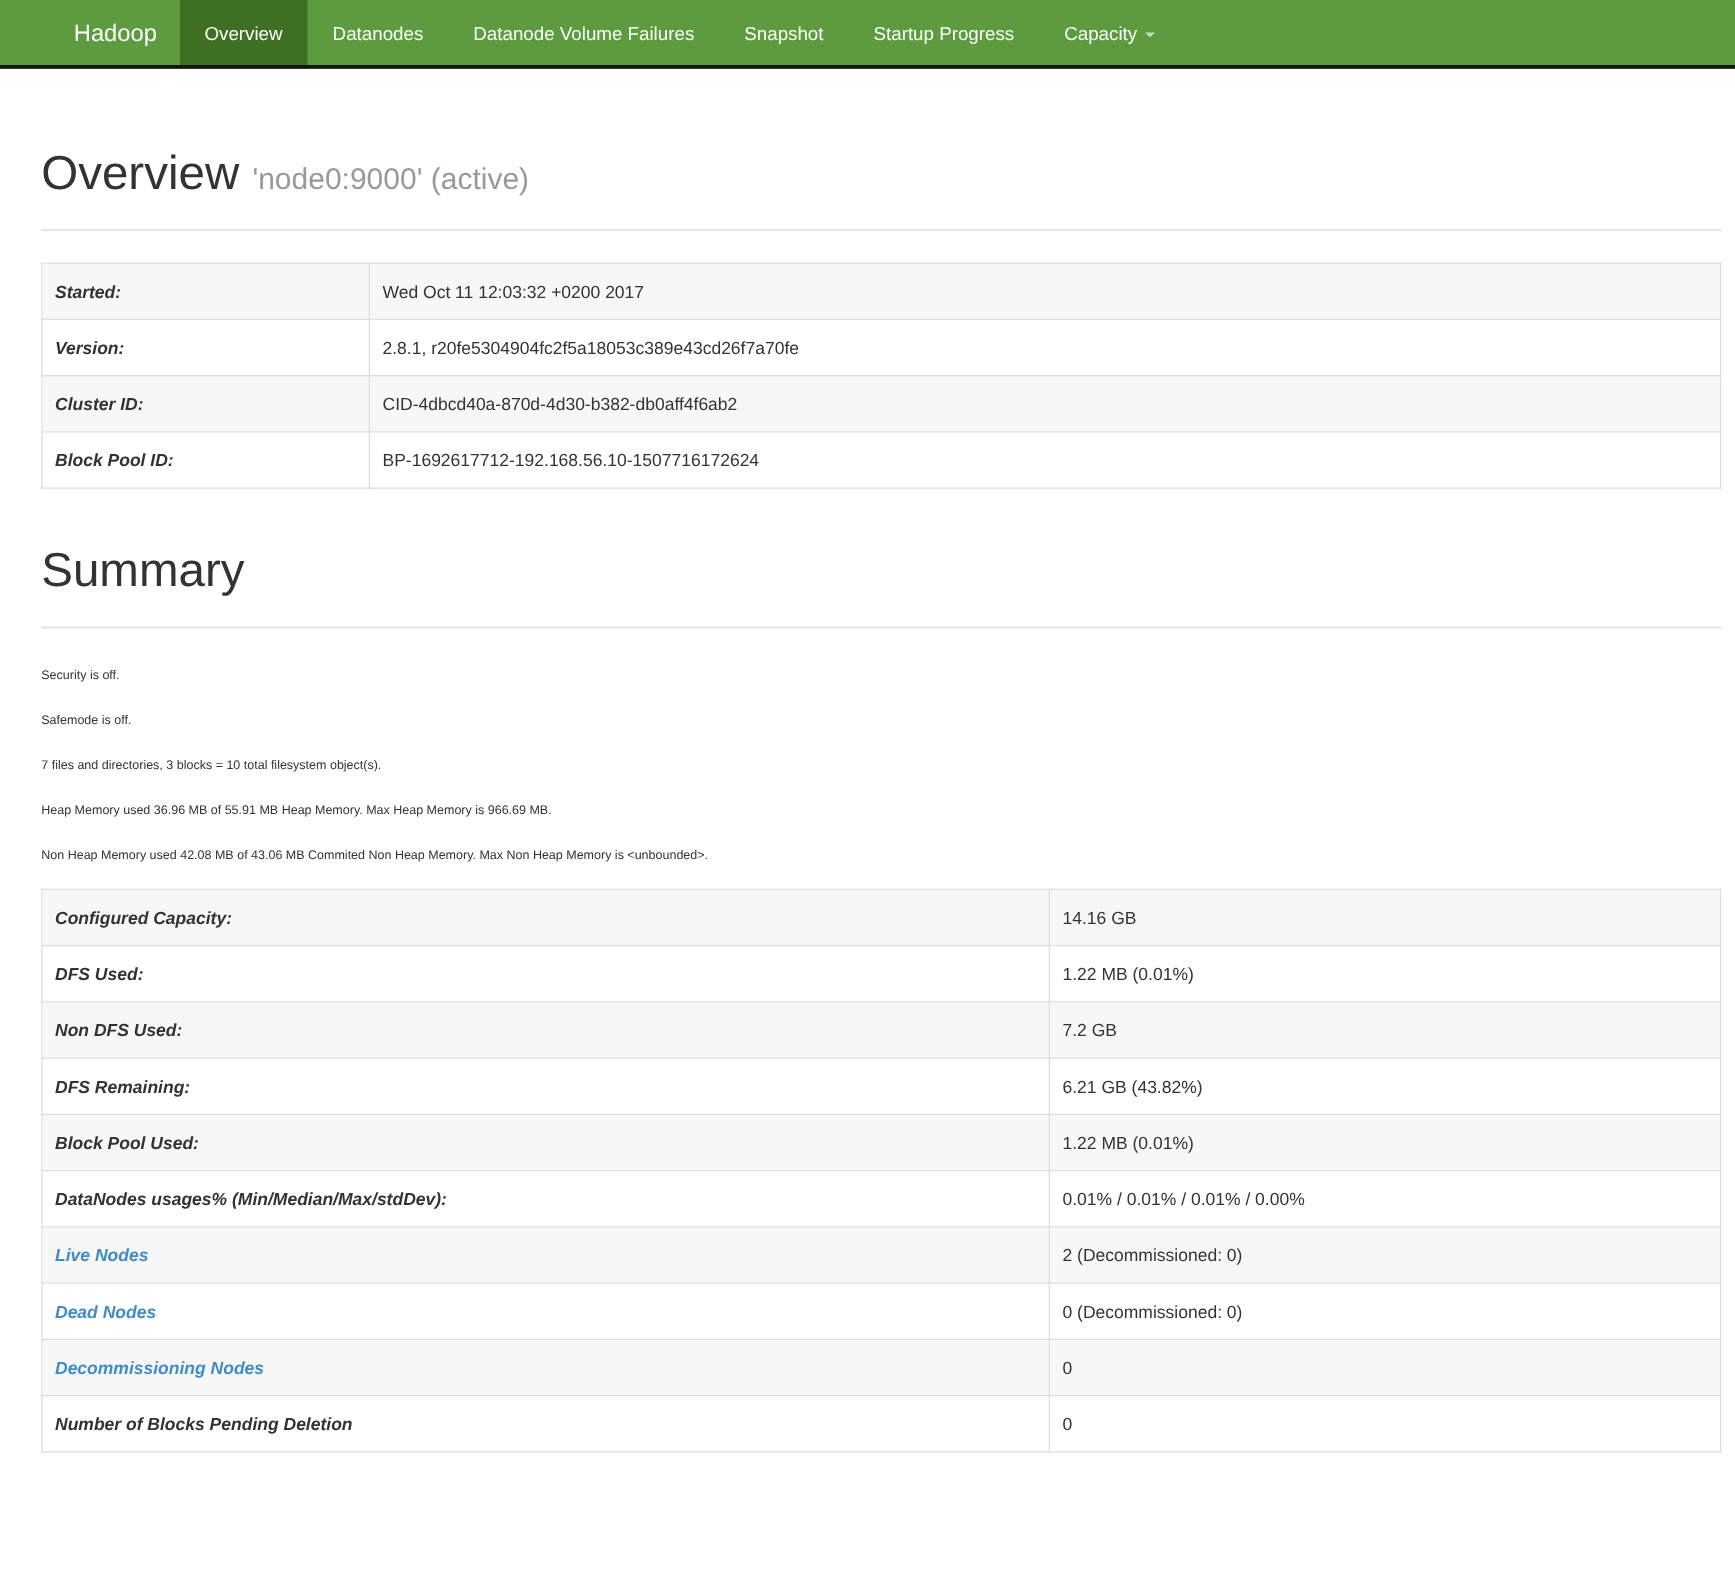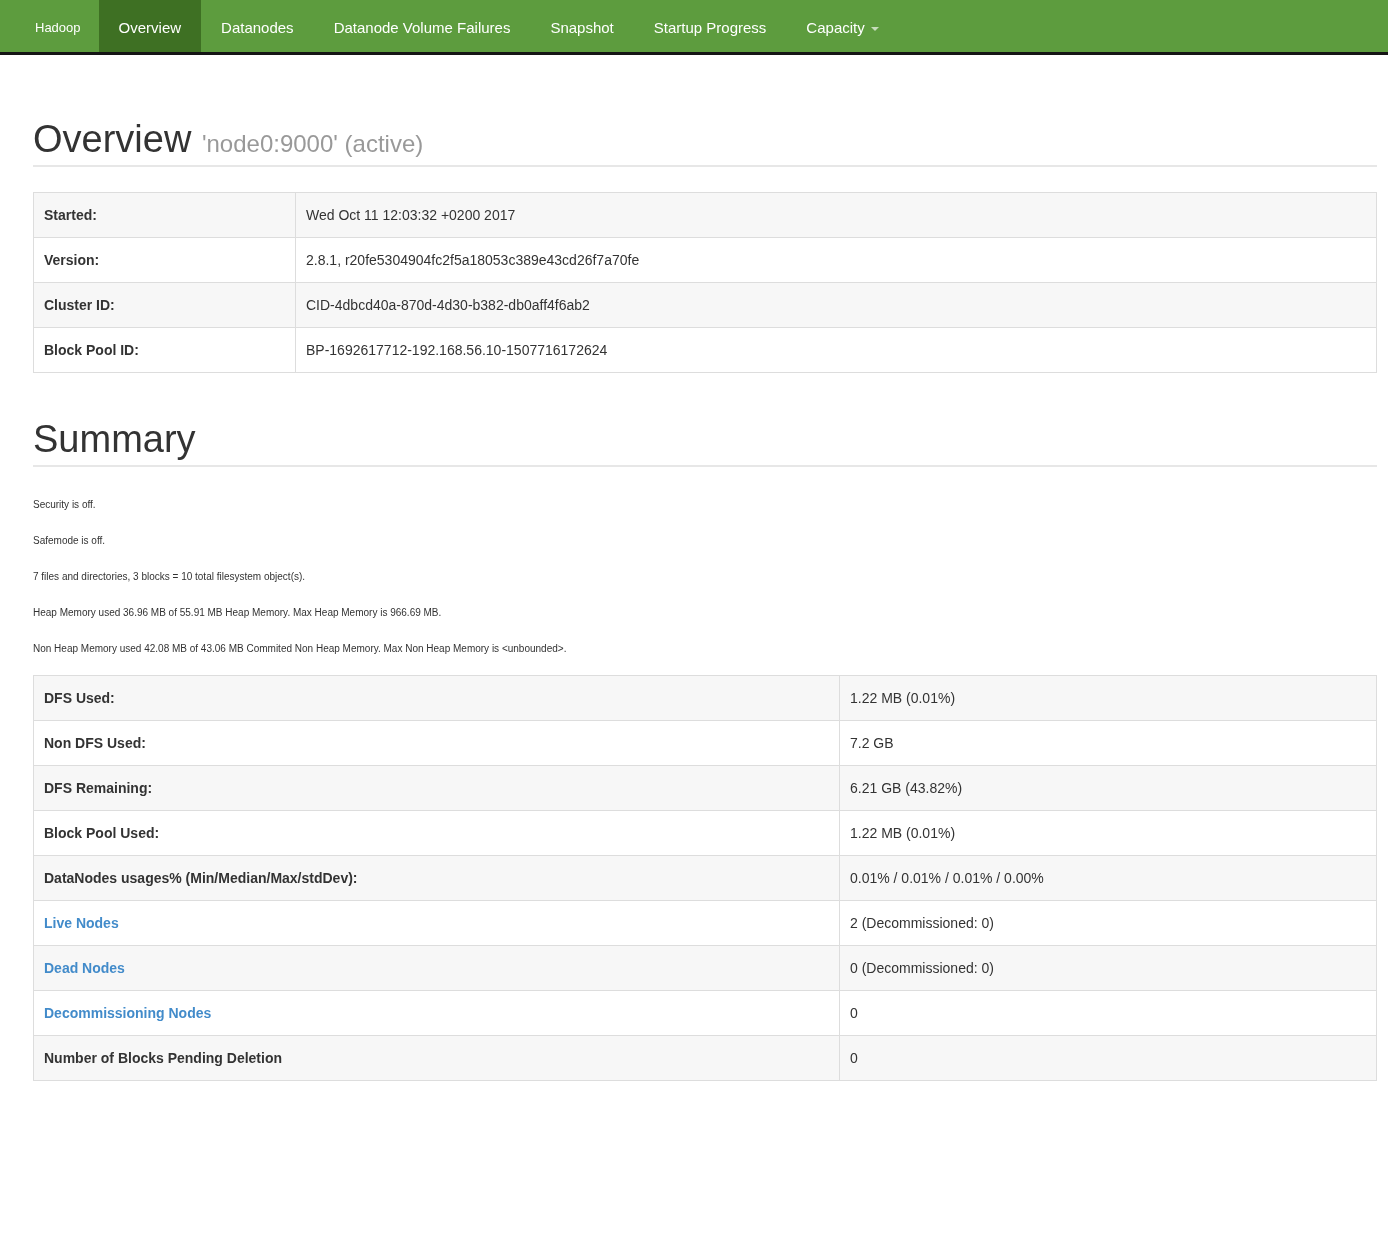--- a/index.html
+++ b/index.html
@@ -24,25 +24,26 @@
   
   .navbar {
     height: 55px;
     background: var(--navbar-green);
     border-bottom: 3px solid var(--navbar-border);
     display: flex;
     align-items: stretch;
   }
   .navbar .brand {
     color: #ffffff;
-    font-size: 13px;
+    font-size: 19px;
     line-height: 55px;
     padding: 0 18px 0 35px;
     text-decoration: none;
     cursor: pointer;
+    margin-left: 24px;
   }
   .navbar .nav-item {
     color: #ffffff;
     font-size: 15px;
     line-height: 55px;
     padding: 0 20px;
     text-decoration: none;
     cursor: pointer;
     white-space: nowrap;
   }
@@ -53,21 +54,21 @@
     margin-left: 6px;
     vertical-align: middle;
     border-left: 4px solid transparent;
     border-right: 4px solid transparent;
     border-top: 4px solid rgba(255,255,255,0.65);
   }
   
   .container { margin: 0 11px 0 33px; }
   .page-header {
     margin: 64px 0 0 0;
-    padding-bottom: 4px;
+    padding-bottom: 22px;
     border-bottom: 2px solid var(--header-rule);
   }
   .page-header.summary-header { margin-top: 46px; }
   .page-header h1 {
     font-size: 38px;
     font-weight: 400;
     color: var(--text-dark);
     line-height: 1.1;
   }
   .page-header h1 small {
@@ -84,21 +85,21 @@
   }
   table.info-table th, table.info-table td {
     border: 1px solid var(--border-gray);
     padding: 12px 10px;
     font-size: 14px;
     text-align: left;
     vertical-align: top;
     line-height: 20px;
     overflow: hidden;
   }
-  table.info-table th { font-weight: 700; color: var(--text-dark); }
+  table.info-table th { font-weight: 700; color: var(--text-dark); font-style: italic; }
   table.info-table tr:nth-child(odd) { background: var(--stripe-gray); }
   table.overview-table th { width: 262px; }
   table.summary-table th { width: 806px; }
   table.summary-table { margin-top: 10px; }
   table.info-table a {
     color: var(--link-blue);
     text-decoration: none;
     font-weight: 700;
     cursor: pointer;
   }
@@ -159,20 +160,24 @@
     <p>Security is off.</p>
     <p>Safemode is off.</p>
     <p>7 files and directories, 3 blocks = 10 total filesystem object(s).</p>
     <p>Heap Memory used 36.96 MB of 55.91 MB Heap Memory. Max Heap Memory is 966.69 MB.</p>
     <p>Non Heap Memory used 42.08 MB of 43.06 MB Commited Non Heap Memory. Max Non Heap Memory is &lt;unbounded&gt;.</p>
   </div>
 
   <table class="info-table summary-table">
     <tbody>
       <tr>
+        <th>Configured Capacity:</th>
+        <td>14.16 GB</td>
+      </tr>
+      <tr>
         <th>DFS Used:</th>
         <td>1.22 MB (0.01%)</td>
       </tr>
       <tr>
         <th>Non DFS Used:</th>
         <td>7.2 GB</td>
       </tr>
       <tr>
         <th>DFS Remaining:</th>
         <td>6.21 GB (43.82%)</td>

